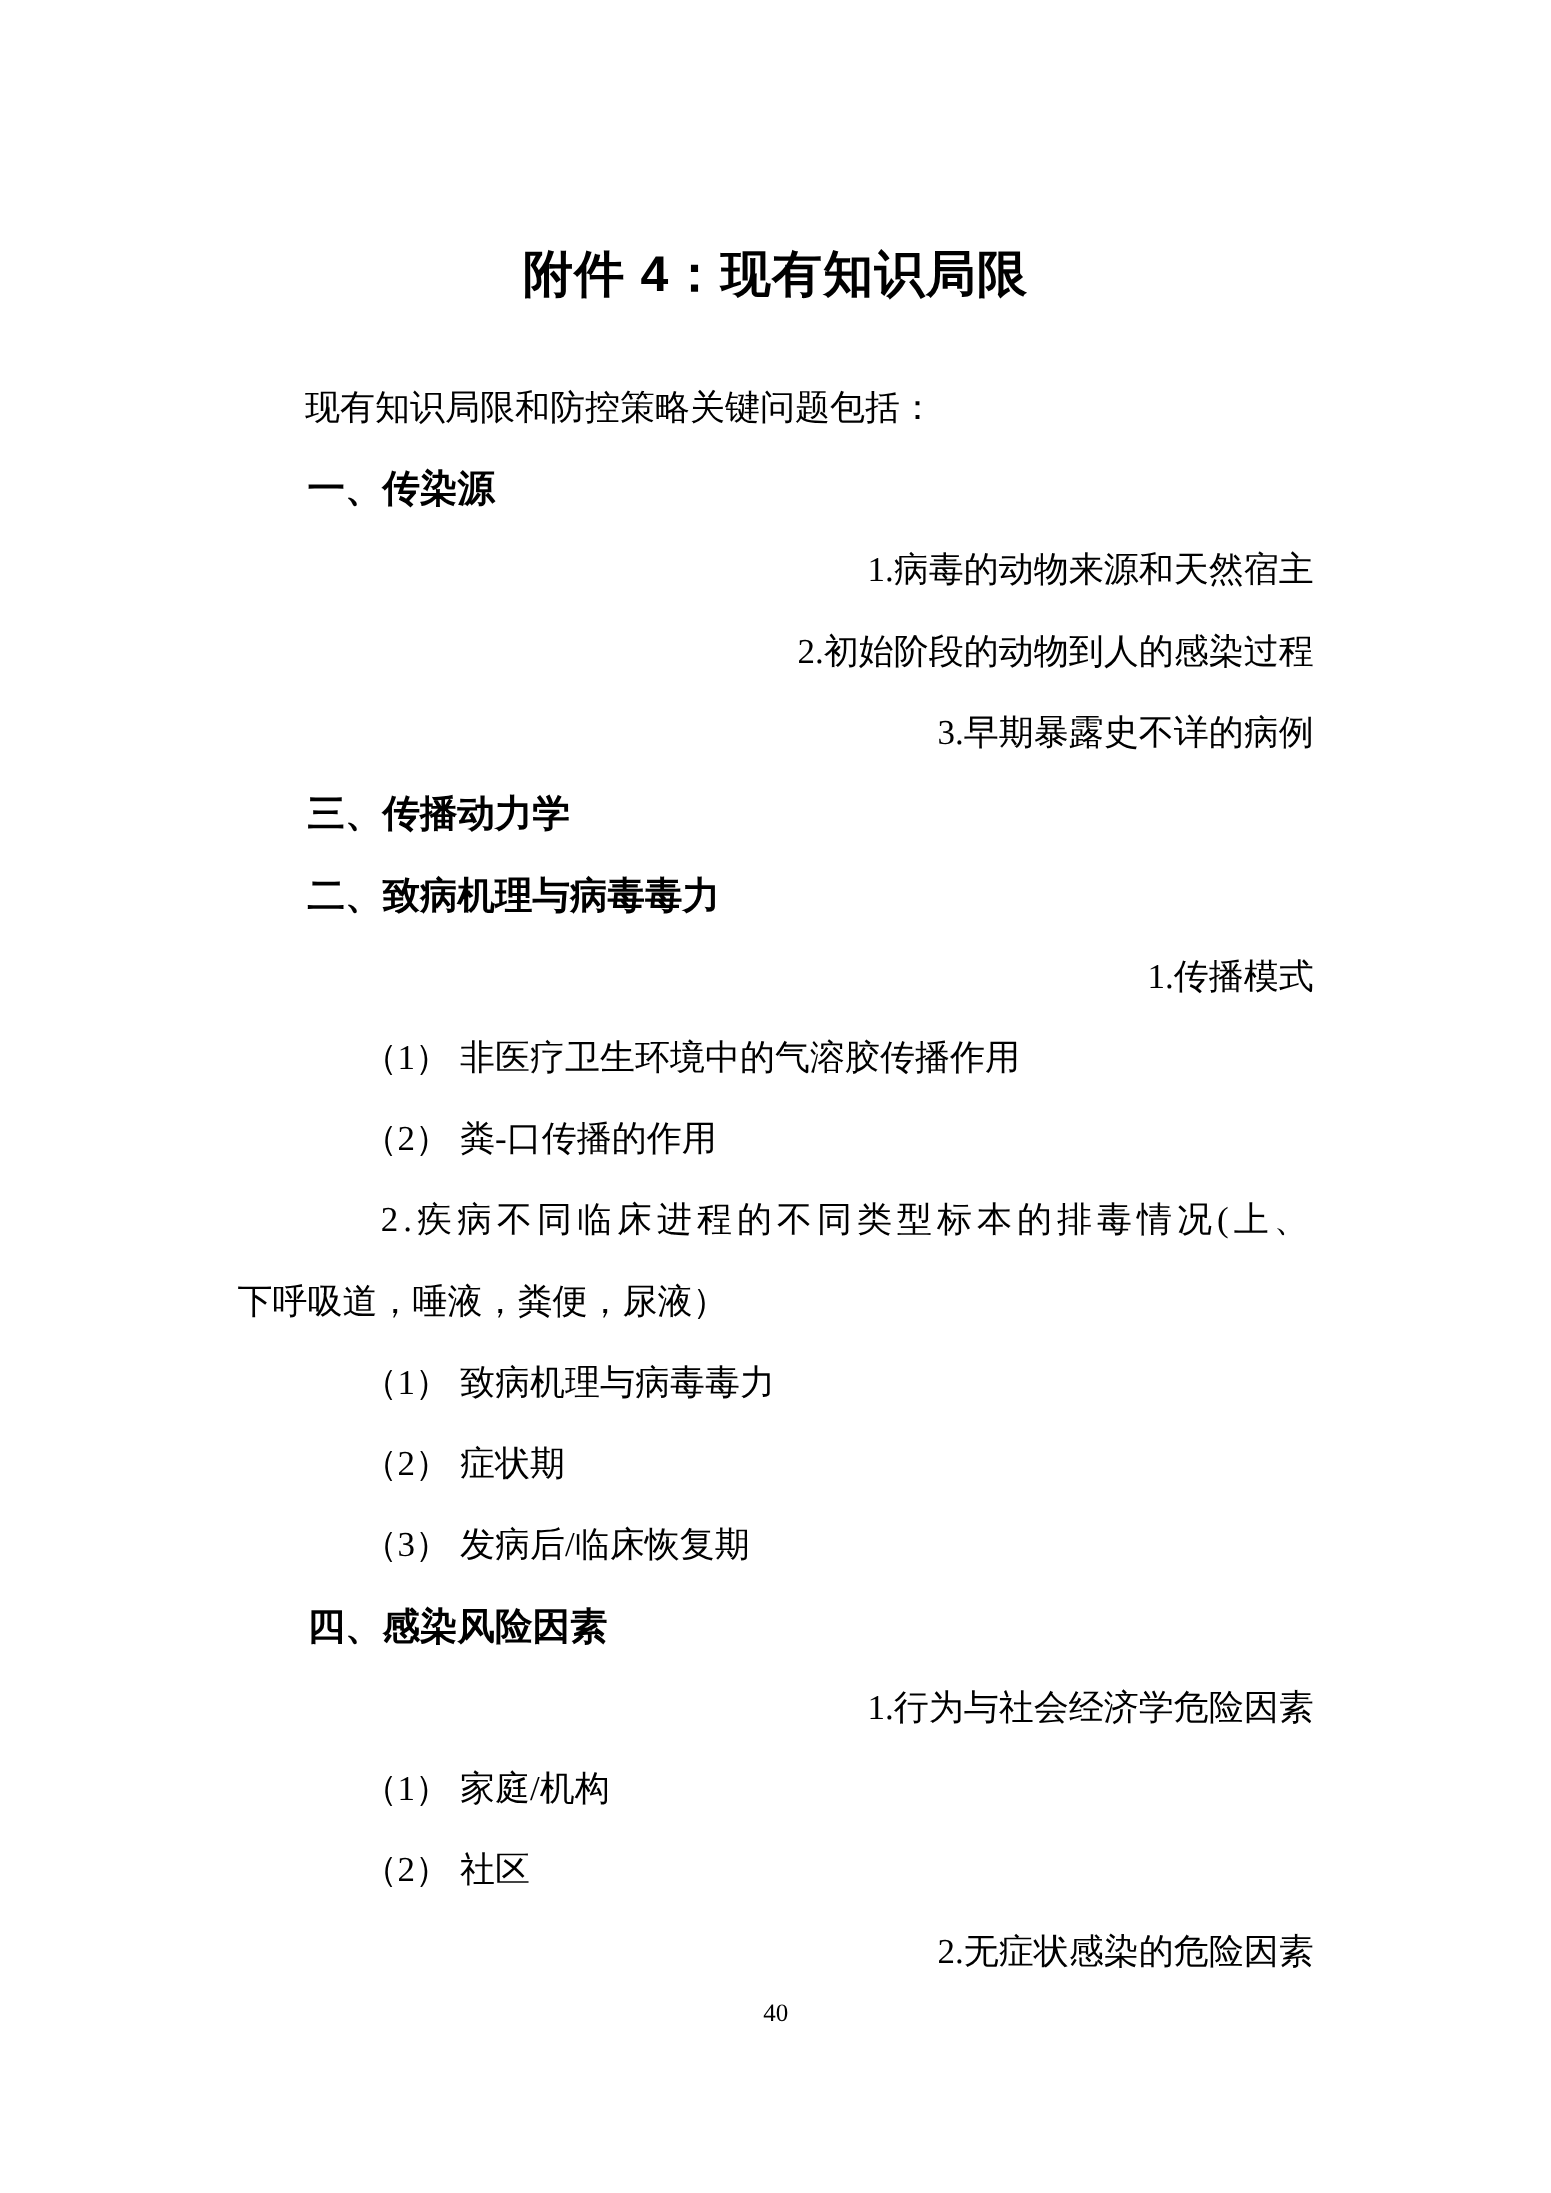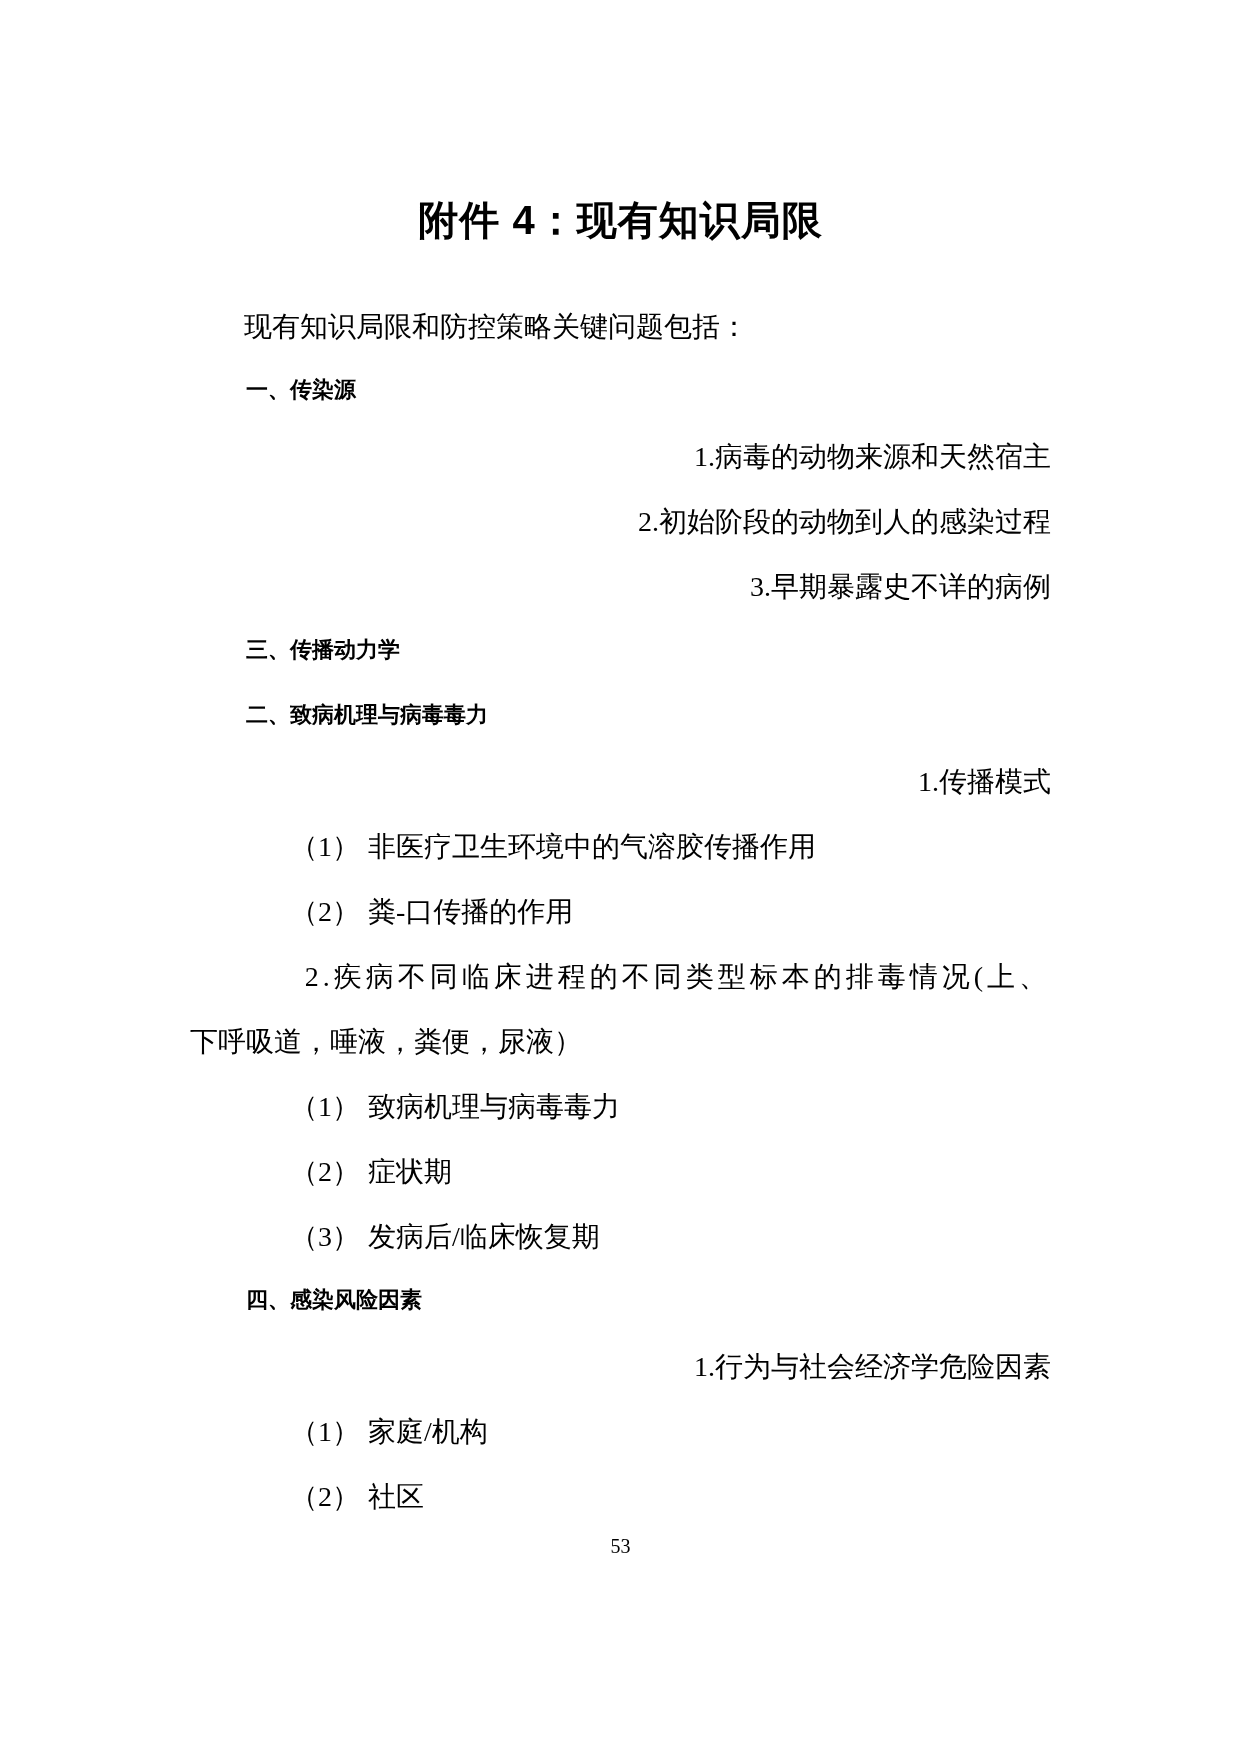--- a/index.html
+++ b/index.html
@@ -36,23 +36,23 @@
     font-family: "Liberation Serif", "DejaVu Serif", serif;
     font-size: 28px;
     white-space: nowrap;
   }
   .line.para {
     padding-left: 54px;
     font-family: Liberation Serif, serif;
   }
   .line.heading {
     padding-left: 56px;
-    font-family: Liberation Mono, monospace;
+    font-family: Liberation Sans, sans-serif;
     font-weight: bold;
-    font-size: 22px;
+    font-size: 30px;
   }
   .line.num-a {
     padding-left: 65px;
     text-align: right;
   }
   .line.num-a .marker {
     display: inline-block;
     width: 65px;
   }
   .line.num-b {
@@ -102,16 +102,17 @@
       <div class="line sub"><span class="marker">（2）</span><span>粪-口传播的作用</span></div>
       <div class="line num-a stretch"><span class="marker">2.</span><span>疾病不同临床进程的不同类型标本的排毒情况(上、</span></div>
       <div class="line cont"><span>下呼吸道，唾液，粪便，尿液）</span></div>
       <div class="line sub"><span class="marker">（1）</span><span>致病机理与病毒毒力</span></div>
       <div class="line sub"><span class="marker">（2）</span><span>症状期</span></div>
       <div class="line sub"><span class="marker">（3）</span><span>发病后/临床恢复期</span></div>
       <div class="line heading"><span>四、感染风险因素</span></div>
       <div class="line num-b"><span class="marker">1.</span><span>行为与社会经济学危险因素</span></div>
       <div class="line sub"><span class="marker">（1）</span><span>家庭/机构</span></div>
       <div class="line sub"><span class="marker">（2）</span><span>社区</span></div>
+      <div class="line num-b"><span class="marker">2.</span><span>无症状感染的危险因素</span></div>
     </div>
 
-  <div class="page-number">53</div>
+  <div class="page-number">40</div>
 </div>
 
 </body></html>

